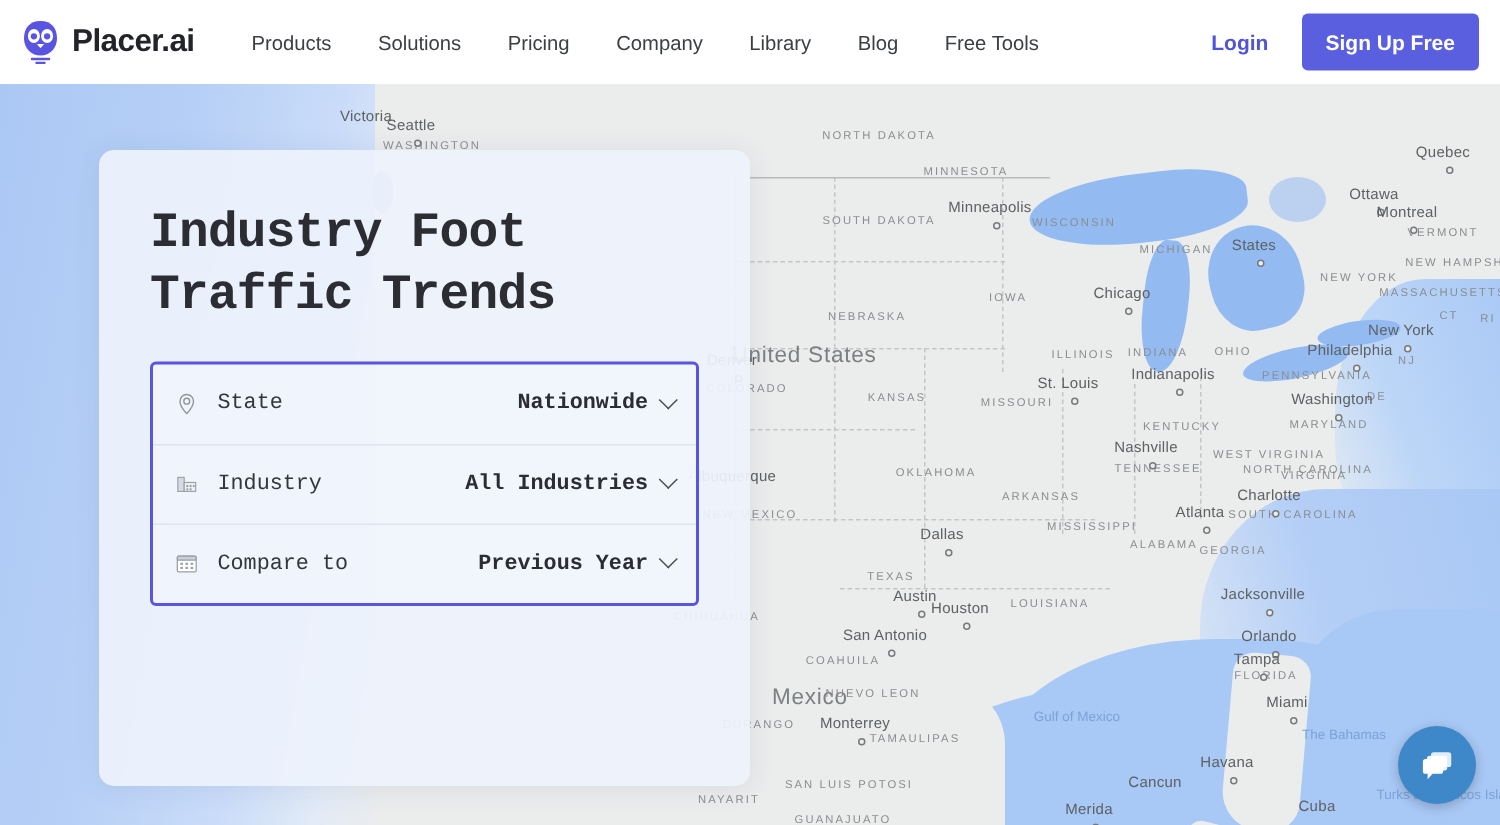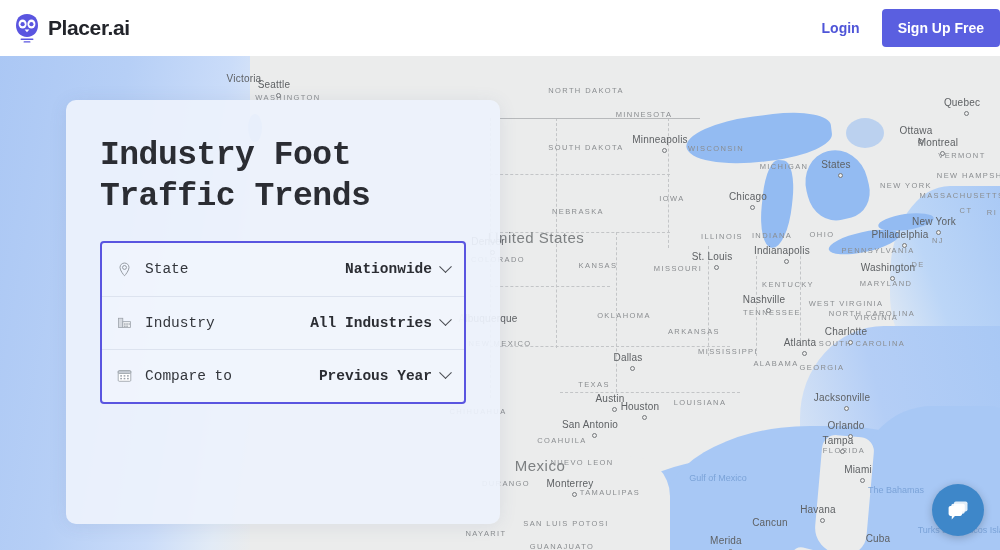--- a/index.html
+++ b/index.html
@@ -21,21 +21,21 @@
   .brand-name {
     font-size:21px; font-weight:bold; color:#22242a;
     margin-left:8px; letter-spacing:-0.4px;
   }
   .nav { display:flex; align-items:center; margin-left:38px; }
   .nav-item {
     font-size:13.5px; color:#3c4043; margin-right:31px;
     cursor:pointer; white-space:nowrap;
   }
   .nav-right {
-    margin-left:auto; display:flex; align-items:center; margin-right:0;
+    margin-left:auto; display:flex; align-items:center; margin-right:14px;
   }
   .login-link {
     font-size:14px; font-weight:bold; color:#4f55d8;
     margin-right:22px; cursor:pointer;
   }
   .signup-btn {
     background:#5a5fe0; color:#fff; font-size:14px; font-weight:bold;
     border:none; border-radius:4px; padding:11px 16px; cursor:pointer;
     white-space:nowrap; font-family:"Liberation Sans", sans-serif;
   }
@@ -149,20 +149,29 @@
         <circle cx="8.6" cy="11.2" r="2.1" fill="#5a55e0"></circle>
         <circle cx="17.4" cy="11.2" r="2.1" fill="#5a55e0"></circle>
         <path d="M10.6 16.4 L13 19.2 L15.4 16.4 Z" fill="#ffffff"></path>
         <rect x="6.5" y="25.5" width="13" height="1.6" rx="0.8" fill="#5a55e0"></rect>
         <rect x="9.5" y="28.2" width="7" height="1.4" rx="0.7" fill="#5a55e0"></rect>
       </svg>
     </span>
     <span class="brand-name">Placer.ai</span>
   </div>
 
+  <nav class="nav">
+    <span class="nav-item">Products</span>
+    <span class="nav-item">Solutions</span>
+    <span class="nav-item">Pricing</span>
+    <span class="nav-item">Company</span>
+    <span class="nav-item">Library</span>
+    <span class="nav-item">Blog</span>
+    <span class="nav-item">Free Tools</span>
+  </nav>
 
   <div class="nav-right">
     <span class="login-link">Login</span>
     <button class="signup-btn">Sign Up Free</button>
   </div>
 </div>
 
 <div class="stage">
   <div class="map">
     <div class="map-land"></div>

